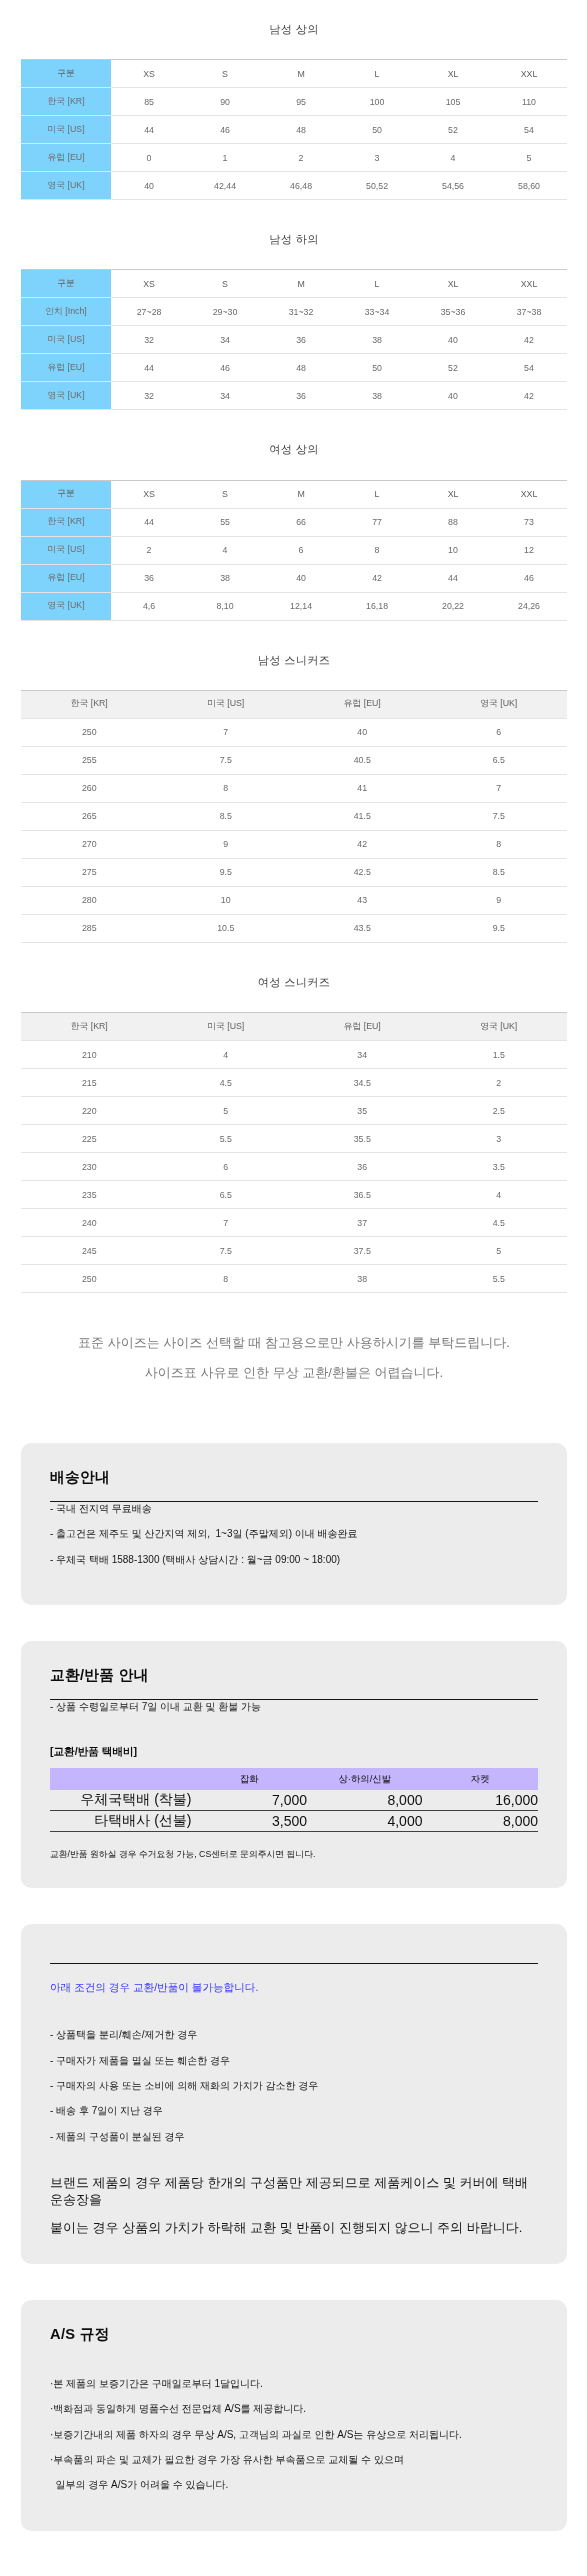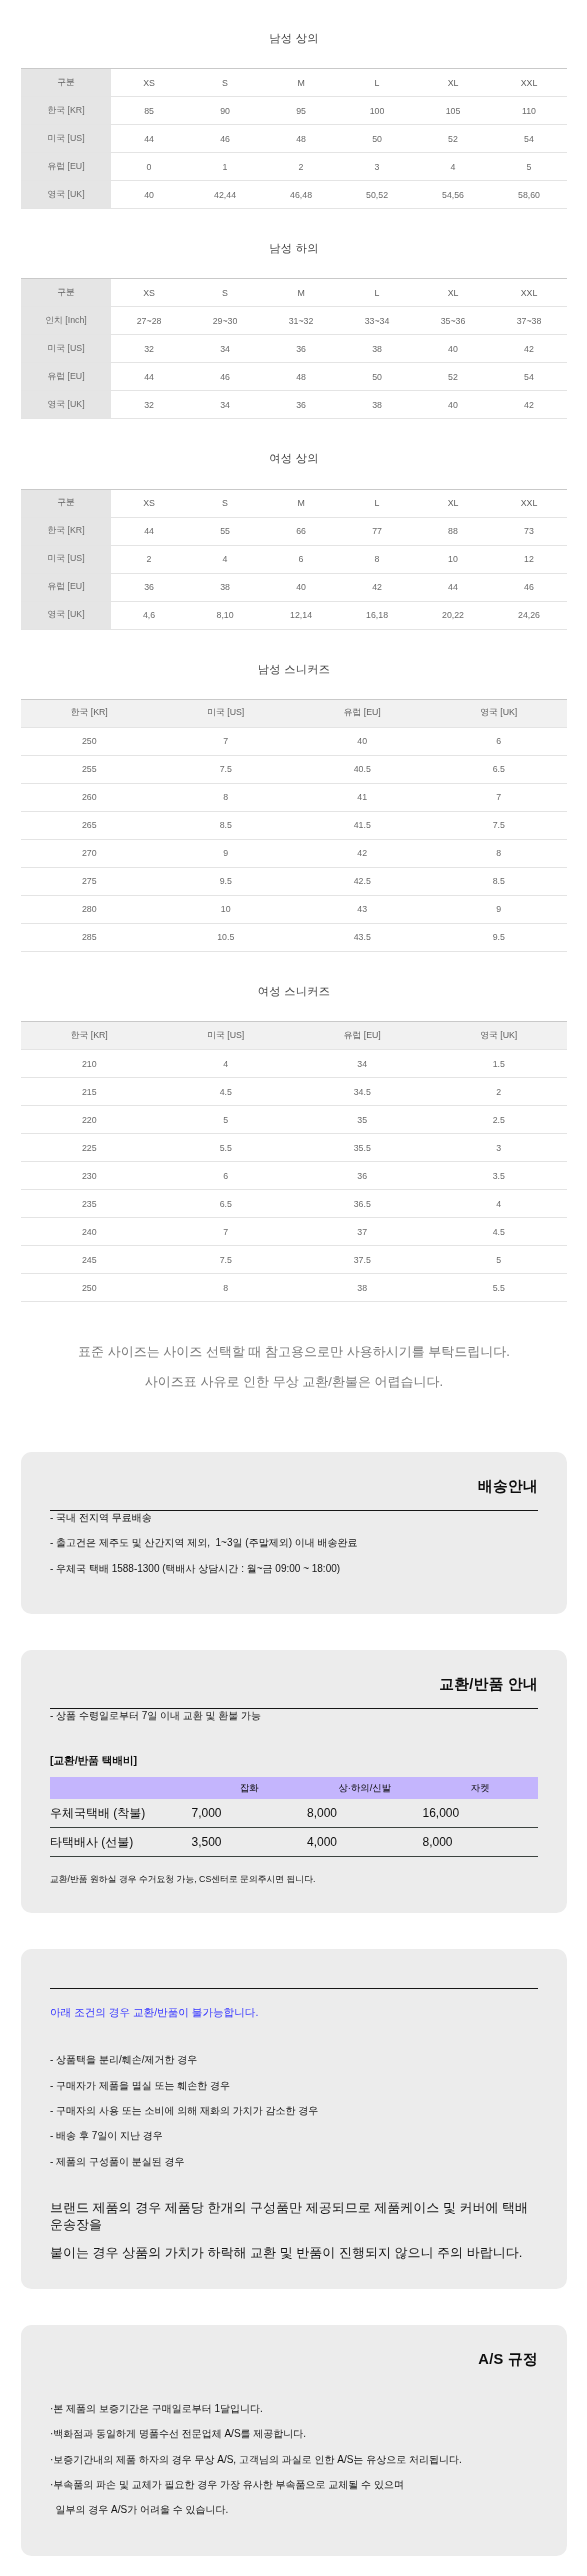--- a/index.html
+++ b/index.html
@@ -13,37 +13,37 @@
 
   
   .chart-title {
     text-align: center;
     font-size: 11.2px;
     font-weight: 500;
     color: #454545;
     margin: 32px 0 22.3px 0;
     letter-spacing: 0.3px;
   }
-  .chart-title.first { margin-top: 19px; }
+  .chart-title.first { margin-top: 10px; }
 
   table { width: 100%; border-collapse: collapse; table-layout: fixed; }
   .size-table, .shoe-table { border-top: 1.2px solid #c9c9c9; }
   .size-table th, .size-table td,
   .shoe-table th, .shoe-table td {
     height: 27px;
     text-align: center;
     vertical-align: middle;
     font-size: 8.8px;
     font-weight: 400;
     color: #6b6b6b;
     border-bottom: 0.6px solid #e4e4e4;
     padding: 0;
   }
   .size-table th { color: #5f5f5f; }
-  .size-table .c0 { background: #e5e5e5; width: 16.5%; }
+  .size-table .c0 { background: #7dd3fc; width: 16.5%; }
   .shoe-table thead th { background: #f1f1f1; color: #5f5f5f; }
 
   .note-block { margin-top: 41px; text-align: center; }
   .note {
     font-size: 13px;
     color: #7b7b7b;
     margin: 0 0 11.8px 0;
   }
 
   
@@ -53,21 +53,20 @@
     margin-top: 36px;
     padding: 25px 29px 27px 29px;
   }
   .box.first-box { margin-top: 61px; }
   .box h3 {
     margin: 0;
     font-size: 14.7px;
     font-weight: 700;
     color: #0d0d0d;
     letter-spacing: 0.3px;
-    text-align: right;
   }
   .rule {
     border: none;
     border-top: 0.6px solid #161616;
     margin: 14px 0 0 0;
   }
   .items { margin-top: 0; }
   .items .line {
     margin: 0 0 12.3px 0;
     font-size: 10px;
@@ -84,24 +83,24 @@
   .fee-table thead th {
     background: #c4b5fd;
     height: 22px;
     font-size: 9.4px;
     font-weight: 500;
     color: #0d0d0d;
     text-align: center;
     padding: 0;
   }
   .fee-table td {
-    height: 28px;
-    text-align: left;
+    height: 20px;
+    text-align: right;
     vertical-align: middle;
-    font-size: 12px;
+    font-size: 14px;
     color: #0f0f0f;
     border-bottom: 0.6px solid #3c4340;
     padding: 0;
   }
   .fee-table .c0 { width: 29%; }
   .fee-note {
     margin: 16.5px 0 0 0;
     font-size: 8.8px;
     color: #141414;
   }

